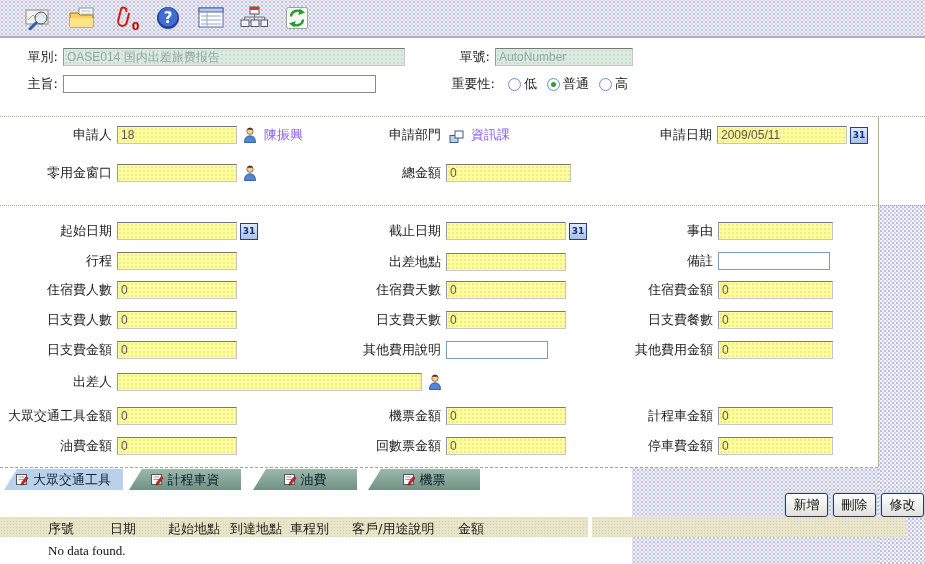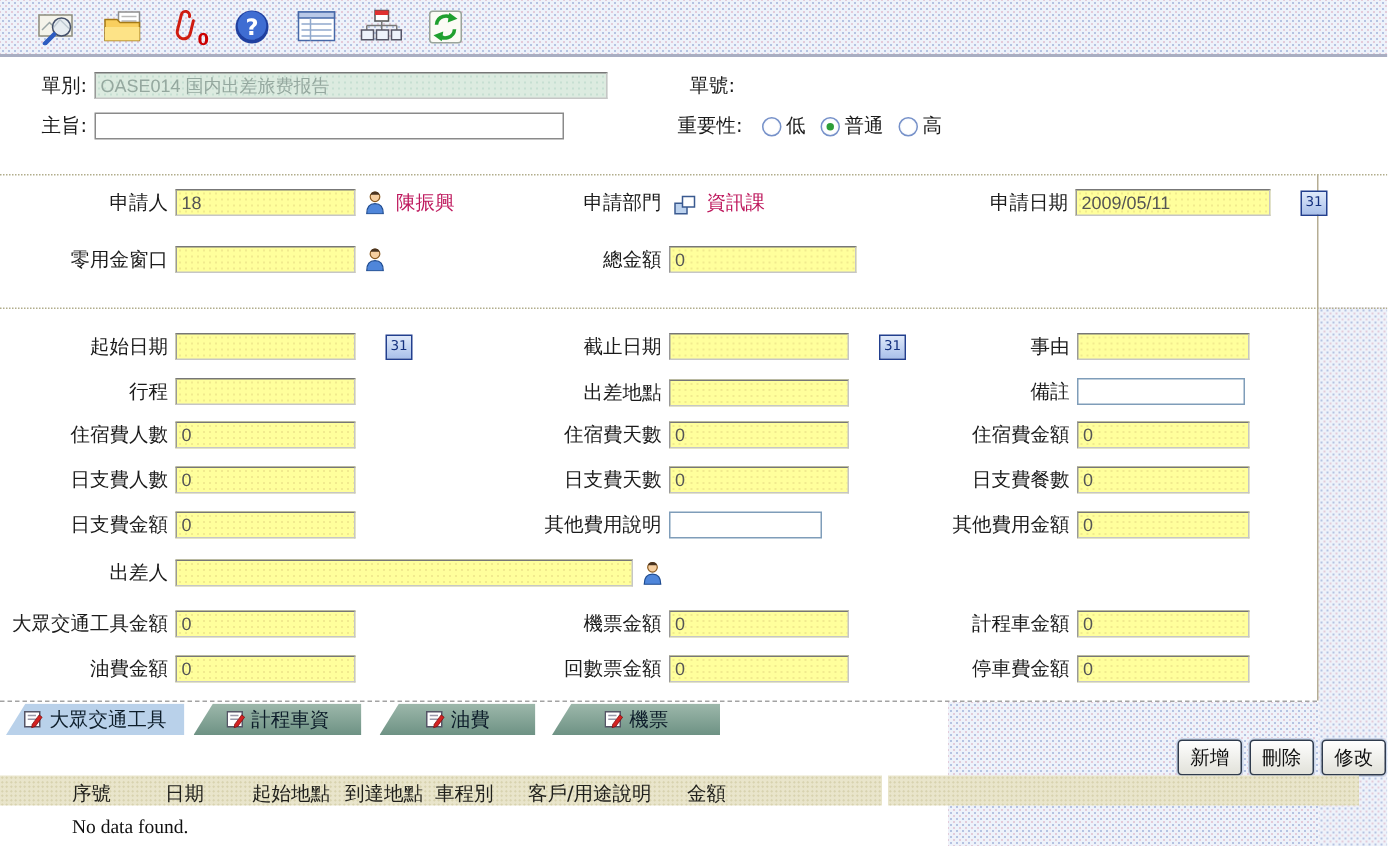--- a/index.html
+++ b/index.html
@@ -25,25 +25,25 @@
   .lab-sm{width:38px;}
   .lab-md{width:52px;}
   input.fld{height:18px;font-size:12px;padding:0 3px;outline:none;box-sizing:border-box;flex:none;}
   .yf{border:1px solid;border-color:#777 #c6c6c6 #c6c6c6 #999;background-color:#ffff9c;
       background-image:radial-gradient(#f1ea8e 30%,transparent 34%);background-size:4px 4px;color:#555;}
   .df{border:1px solid;border-color:#777 #c6c6c6 #c6c6c6 #999;background-color:#dcebe0;
       background-image:radial-gradient(#c6dfd2 30%,transparent 34%);background-size:4px 4px;color:#95a89f;}
   .wf{border:1px solid #8a8a8a;background:#fff;color:#333;}
   .wfb{border:1px solid #7f9db9;background:#fff;color:#333;}
 
-  .cal{width:16px;height:15px;margin-left:20px;background:linear-gradient(#dfe9fa,#a9c0ea);
-       border:1px solid #223f8e;color:#14307e;font-size:9px;font-weight:normal;
+  .cal{width:16px;height:15px;margin-left:3px;background:linear-gradient(#dfe9fa,#a9c0ea);
+       border:1px solid #223f8e;color:#14307e;font-size:9px;font-weight:bold;
        display:flex;align-items:center;justify-content:center;cursor:pointer;flex:none;}
   .picon{margin-left:6px;cursor:pointer;flex:none;display:flex;}
-  .nametext{margin-left:7px;font-size:13px;color:#be185d;white-space:nowrap;}
+  .nametext{margin-left:7px;font-size:13px;color:#8b5cf6;white-space:nowrap;}
 
   .prio{display:flex;gap:10px;align-items:center;}
   .ropt{display:flex;align-items:center;gap:3px;font-size:13px;color:#1b1b1b;cursor:pointer;}
   input[type=radio]{appearance:none;-webkit-appearance:none;width:13px;height:13px;margin:0;
     border:1px solid #7691c9;border-radius:50%;background:radial-gradient(#fff 55%,#dfe7f5);cursor:pointer;}
   input[type=radio]:checked::after{content:"";display:block;width:5px;height:5px;margin:3px;border-radius:50%;background:#2e9e38;}
 
   .tab{position:absolute;top:469px;height:21px;display:flex;align-items:center;justify-content:center;gap:4px;
        font-size:13px;color:#0d1d2a;clip-path:polygon(13px 0,100% 0,100% 100%,0 100%);cursor:pointer;white-space:nowrap;}
   .tab-active{background:#b9d1ea;}
@@ -132,20 +132,21 @@
     </span>
   </div>
 
   <div>
     <div class="fg" style="left:20px;top:48px;">
       <span class="lab lab-sm">單別:</span>
       <input class="fld df" type="text" style="width: 342px;" value="OASE014 国内出差旅费报告">
     </div>
     <div class="fg" style="left:450px;top:48px;">
       <span class="lab" style="width:40px;">單號:</span>
+      <input class="fld df" type="text" style="width: 138px;" value="AutoNumber">
     </div>
     <div class="fg" style="left:20px;top:75px;">
       <span class="lab lab-sm">主旨:</span>
       <input class="fld wf" type="text" style="width: 313px;" value="">
     </div>
     <div class="fg" style="left:443px;top:75px;">
       <span class="lab lab-md">重要性:</span>
       <span class="prio" style="margin-left:8px;">
         <label class="ropt">
           <input type="radio" name="priority" style="">

